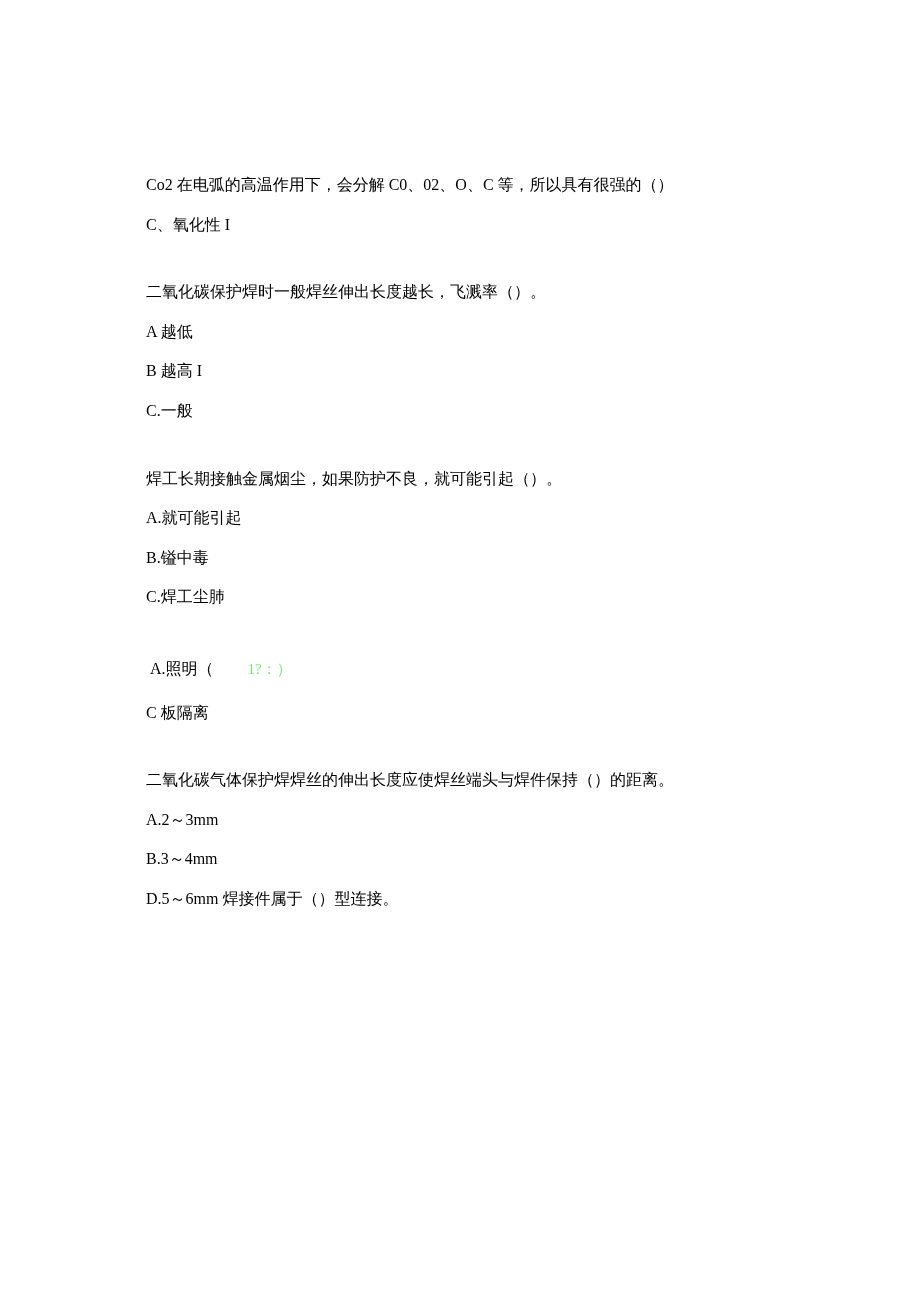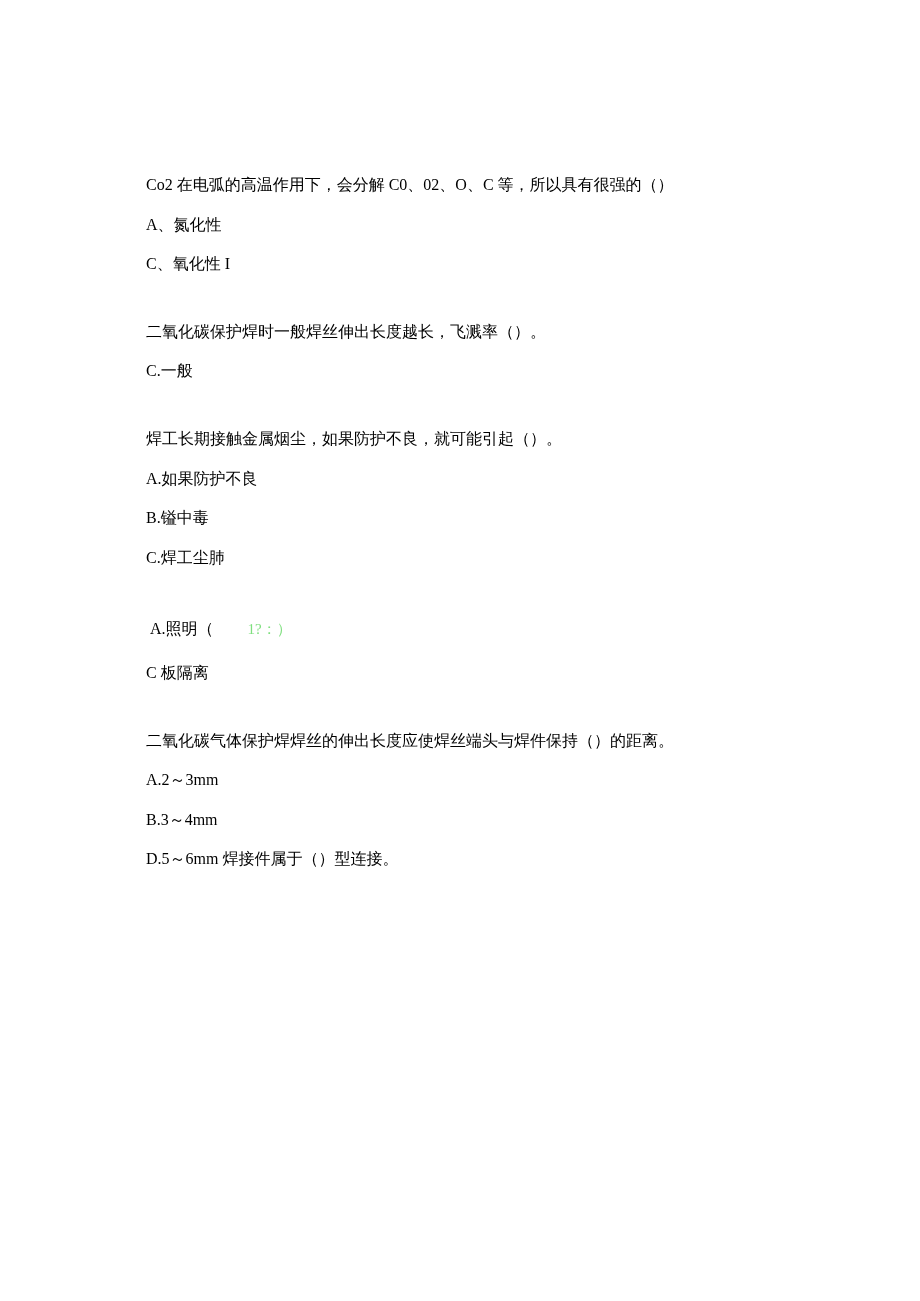--- a/index.html
+++ b/index.html
@@ -36,32 +36,33 @@
     }
     .last-block .option {
       margin-bottom: 14px;
     }
   </style>
 </head>
 <body>
 
 <div class="question-block">
   <div class="question-text">Co2 在电弧的高温作用下，会分解 C0、02、O、C 等，所以具有很强的（）</div>
-  <div class="option">A、氮化性</div>
   <div class="option">C、氧化性 I</div>
 </div>
 
 <div class="question-block">
   <div class="question-text">二氧化碳保护焊时一般焊丝伸出长度越长，飞溅率（）。</div>
+  <div class="option">A 越低</div>
+  <div class="option">B 越高 I</div>
   <div class="option">C.一般</div>
 </div>
 
 <div class="question-block">
   <div class="question-text">焊工长期接触金属烟尘，如果防护不良，就可能引起（）。</div>
-  <div class="option">A.如果防护不良</div>
+  <div class="option">A.就可能引起</div>
   <div class="option">B.镒中毒</div>
   <div class="option">C.焊工尘肺</div>
 </div>
 
 <div class="question-block">
   <div class="option">
     <span class="option-inline">A.照明（</span>
     <span class="hint">1?：）</span>
   </div>
   <div class="option">C 板隔离</div>

